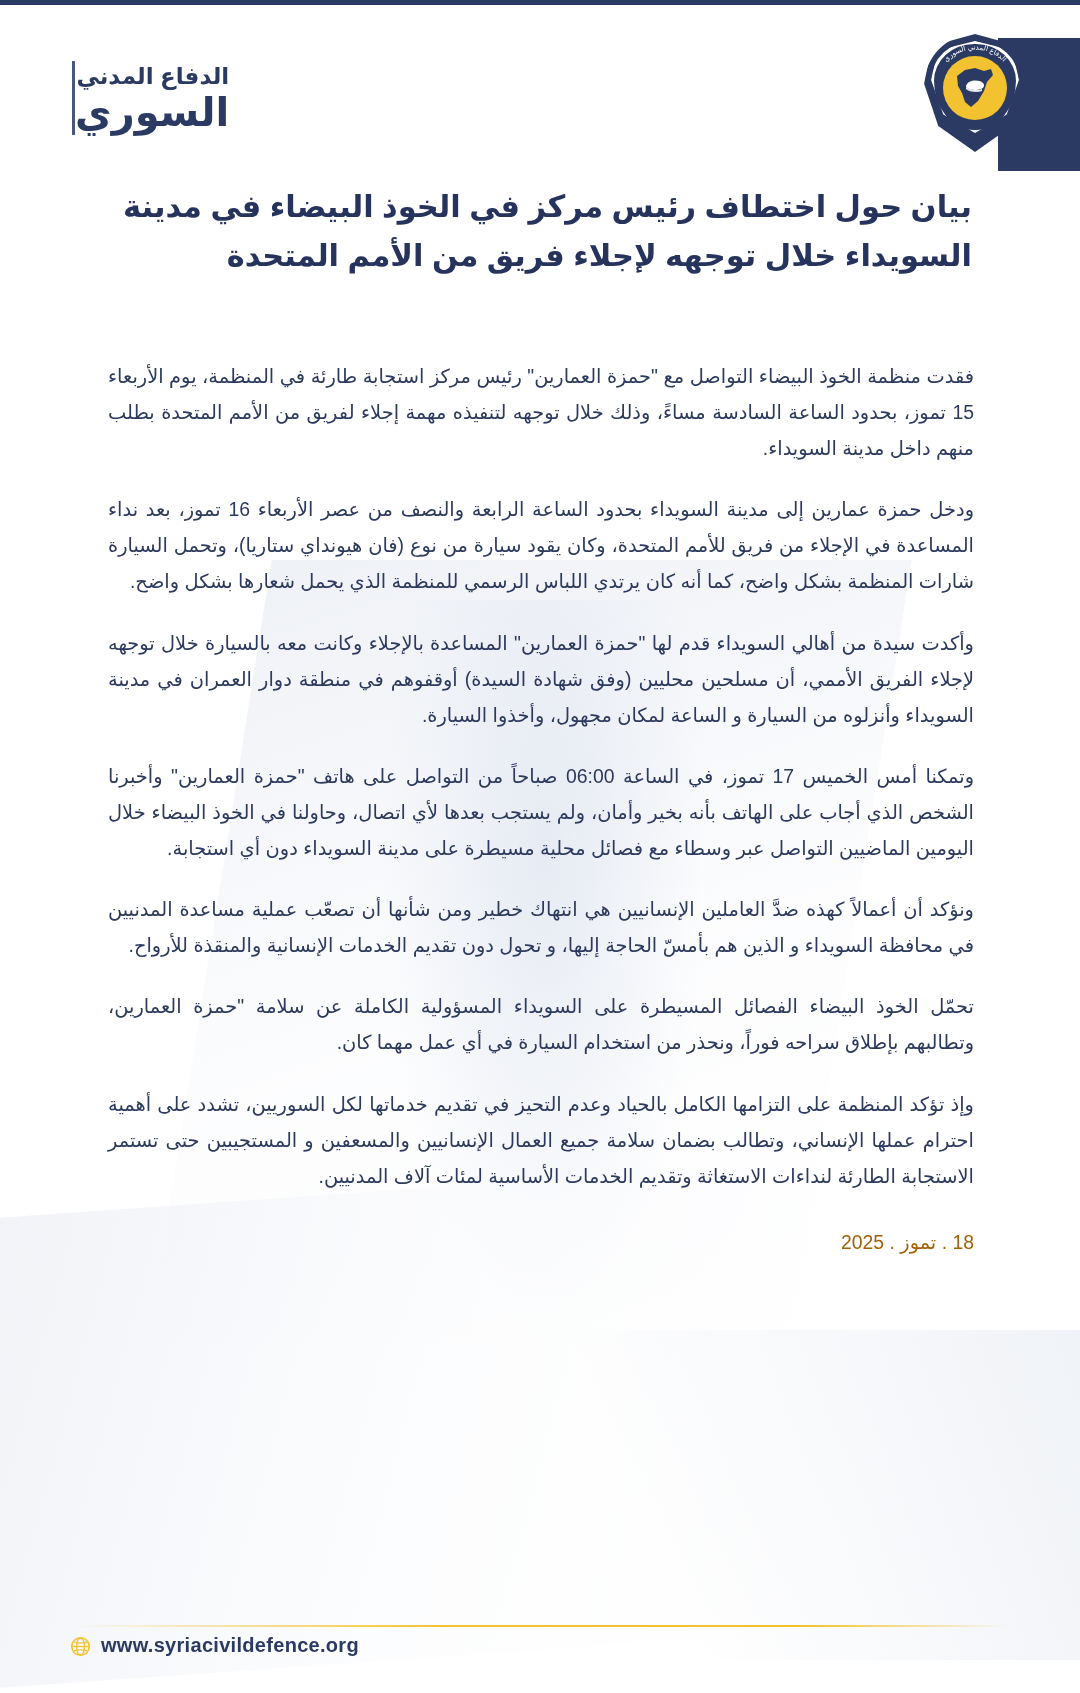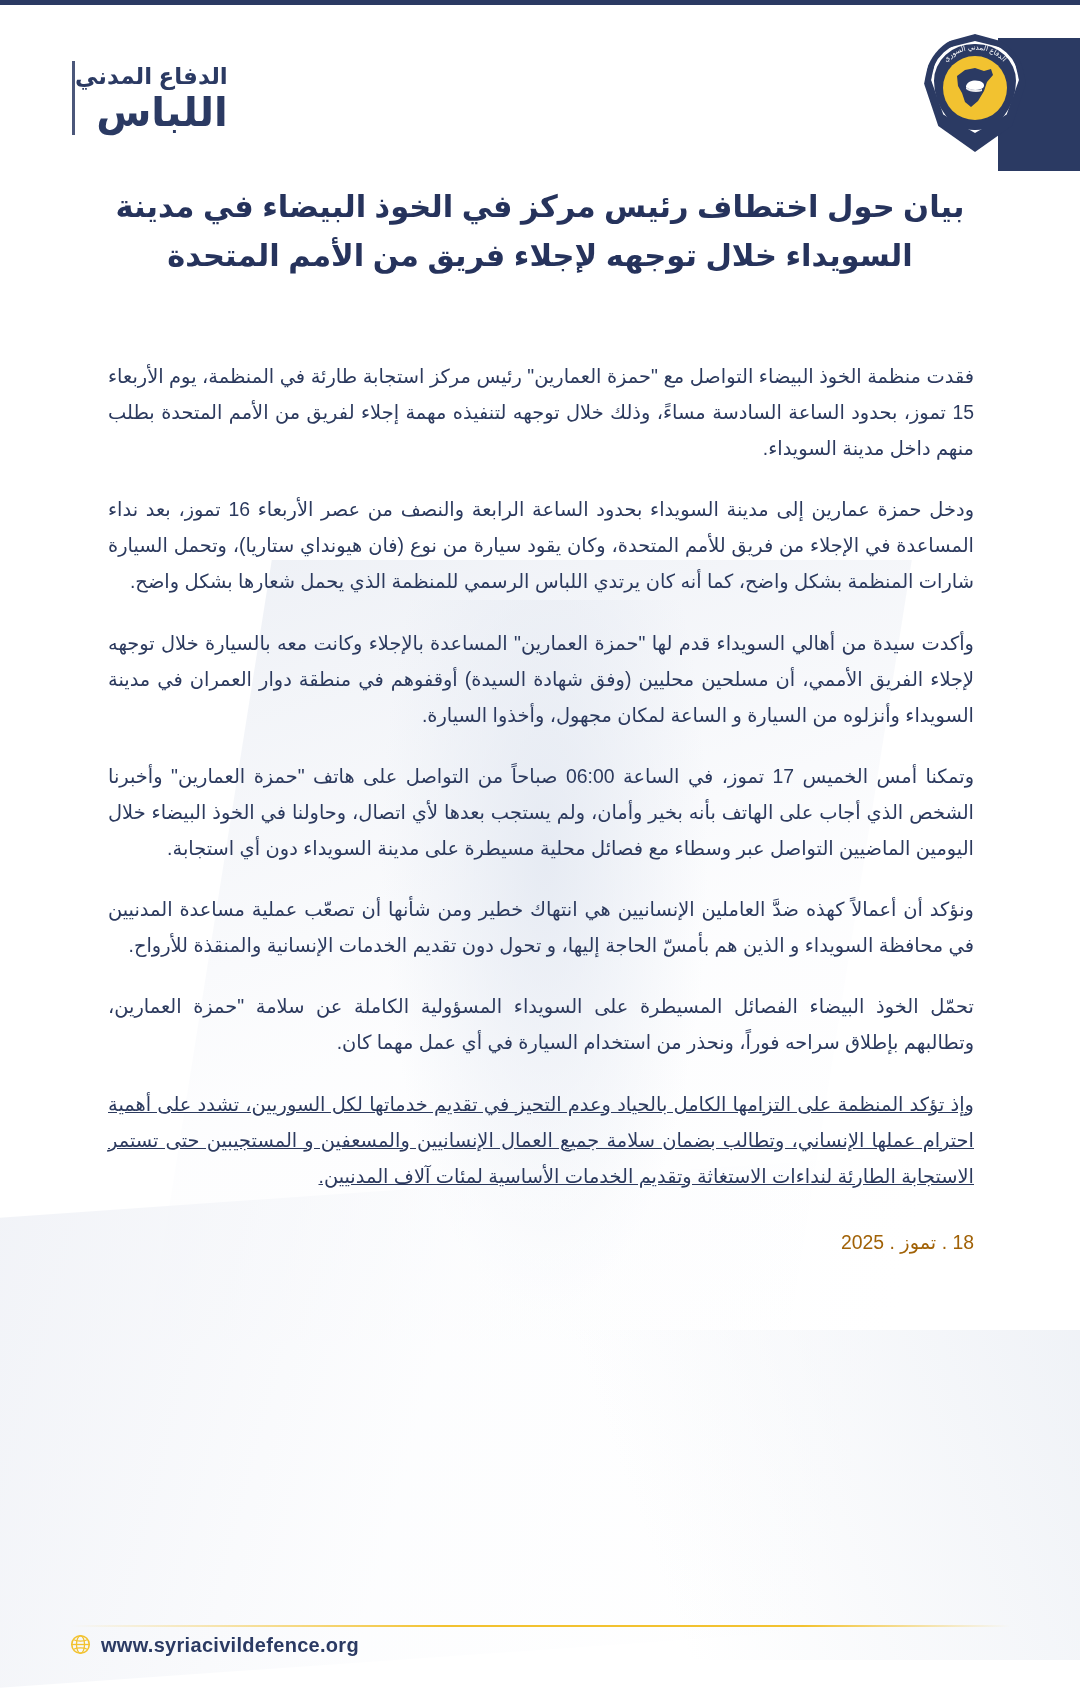--- a/index.html
+++ b/index.html
@@ -162,21 +162,20 @@
     color: #2b3a63;
     letter-spacing: 0px;
   }
 
   
   .title {
     position: absolute;
     top: 182px;
     left: 108px;
     width: 864px;
-    text-align: center;
     color: #26335c;
     font-size: 30.5px;
     font-weight: 700;
     line-height: 1.62;
     letter-spacing: 0px;
   }
 
   
   .content {
     position: absolute;
@@ -189,21 +188,21 @@
     color: #2c3a5e;
     font-size: 19.4px;
     line-height: 1.86;
     text-align: justify;
     text-align-last: right;
     margin-bottom: 25px;
     font-weight: 400;
     position: relative;
     z-index: 2;
   }
-  .para:last-of-type { margin-bottom: 0; text-decoration: underline; }
+  .para:last-of-type { margin-bottom: 0; }
 
   .date-line {
     color: #a16207;
     font-size: 19.4px;
     font-weight: 400;
     margin-top: 37px;
     text-align: right;
     direction: rtl;
     position: relative;
     z-index: 2;
@@ -224,21 +223,21 @@
     width: 940px;
     height: 2px;
     background: linear-gradient(to left, rgba(242,194,48,0) 0%, #f2c230 22%, #f2c230 60%, rgba(242,194,48,0) 100%);
   }
   .footer-inner {
     position: absolute;
     left: 70px;
     bottom: 36px;
     display: flex;
     flex-direction: row-reverse;
-    align-items: flex-start;
+    align-items: flex-end;
     gap: 10px;
     direction: ltr;
   }
   .footer-url {
     font-size: 20px;
     font-weight: 700;
     color: #2b3a63;
     letter-spacing: .3px;
     font-family: "Liberation Sans", sans-serif;
   }
@@ -281,21 +280,21 @@
         <text font-size="7" fill="#ffffff" font-family="Liberation Sans, sans-serif">
           <textPath href="#arcpath" startOffset="50%" text-anchor="middle">الدفاع المدني السوري</textPath>
         </text>
       </svg>
     </div>
 
     <div class="logo-wordmark">
       <div class="logo-bar"></div>
       <div class="logo-lines">
         <div class="logo-top">الدفاع المدني</div>
-        <div class="logo-bottom">اللباس</div>
+        <div class="logo-bottom">السوري</div>
       </div>
     </div>
   </div>
 
   <div class="title">
     <span>بيان حول اختطاف رئيس مركز في الخوذ البيضاء في مدينة</span>
     <span>السويداء خلال توجهه لإجلاء فريق من الأمم المتحدة</span>
   </div>
 
   <div class="content">

